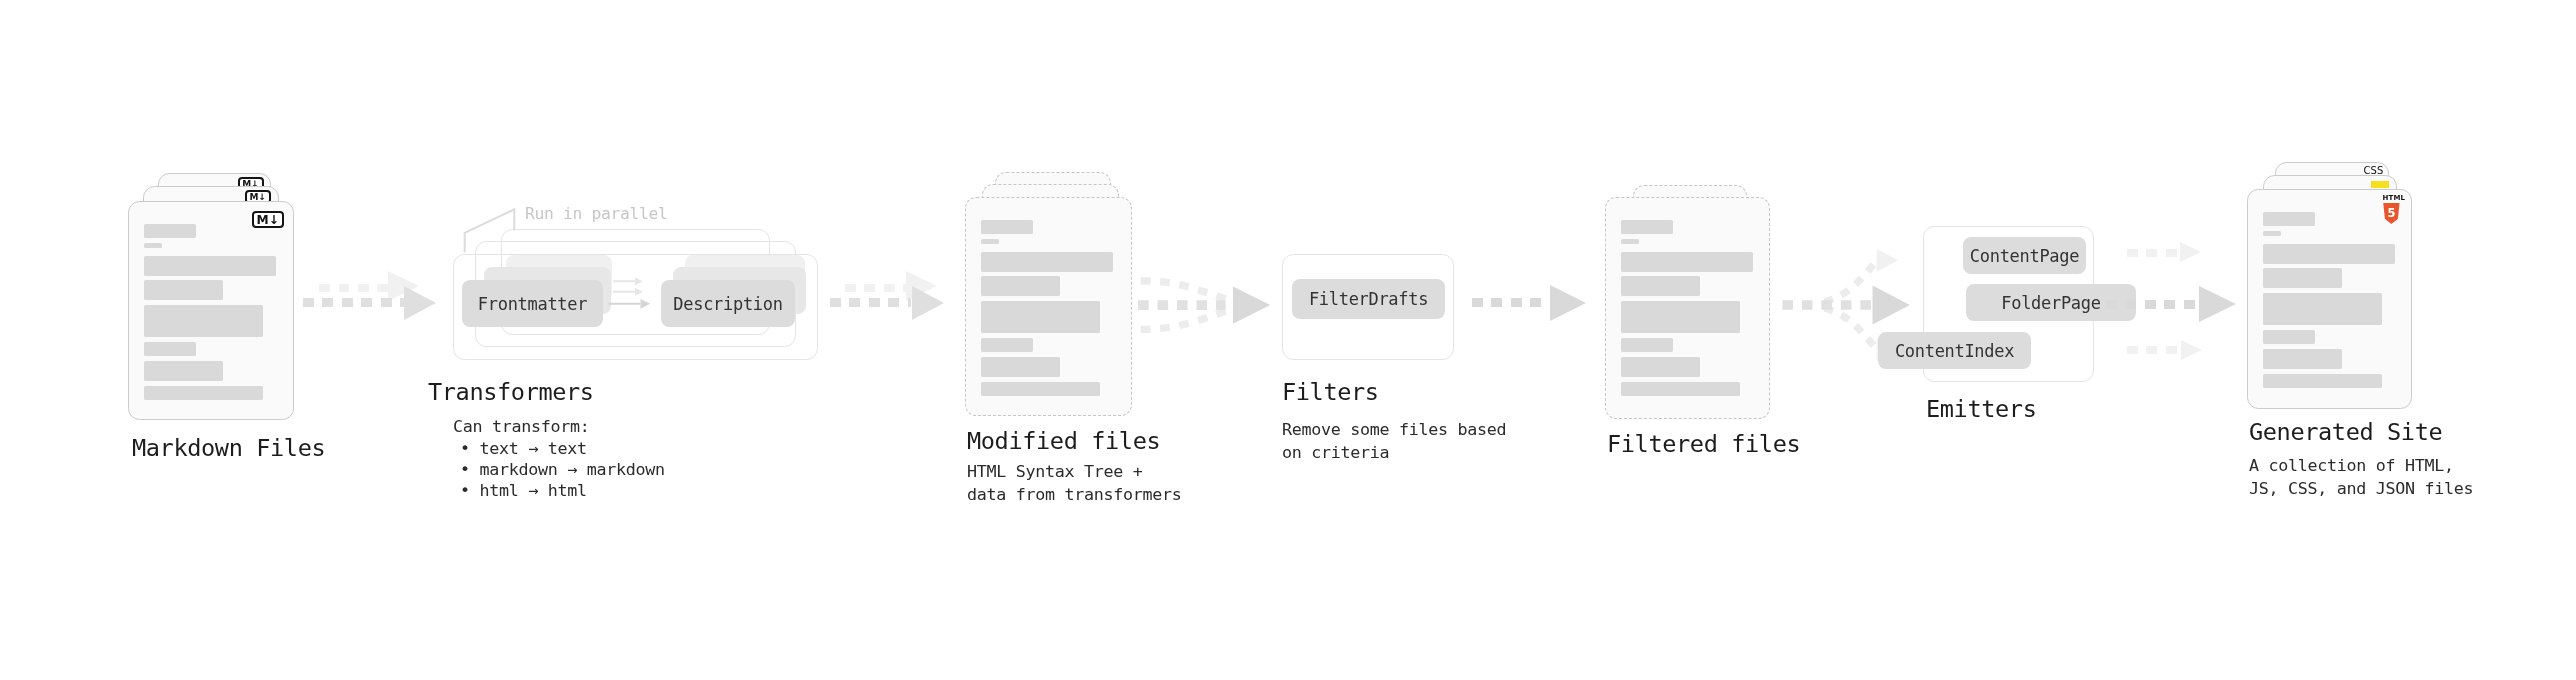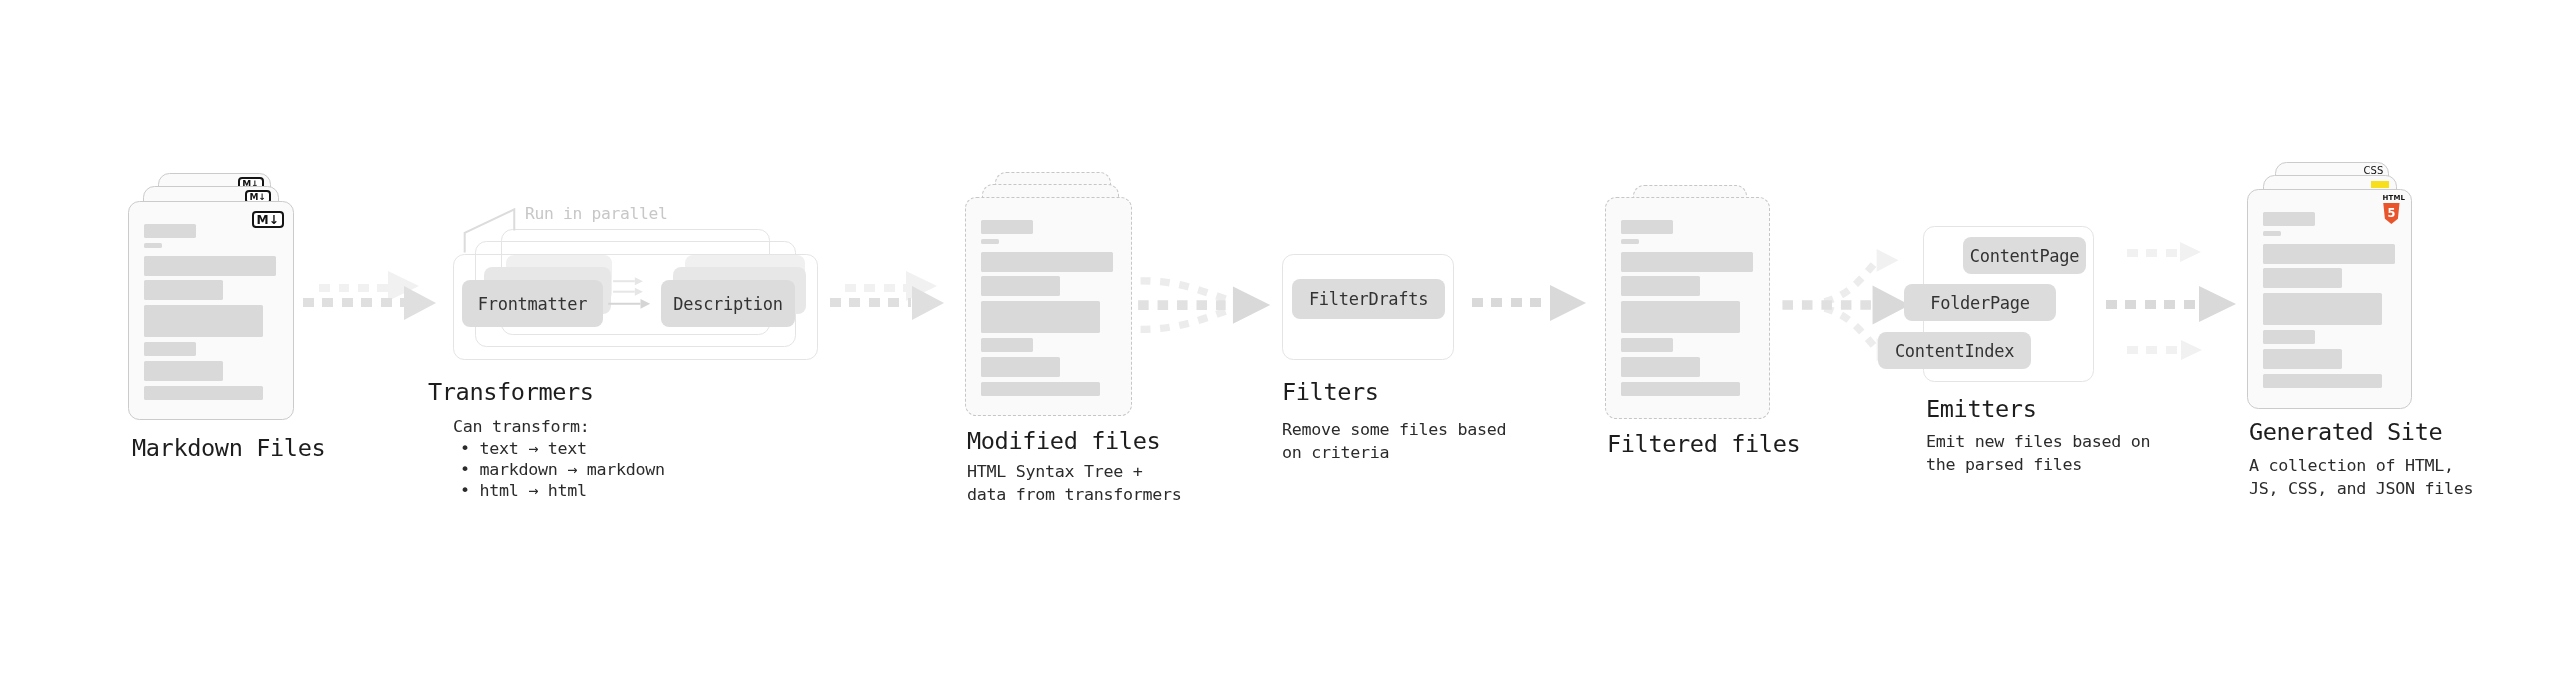--- a/index.html
+++ b/index.html
@@ -178,27 +178,23 @@
     <path class="curve" d="M55,76 C85,68 100,48 117,28" stroke-width="9" stroke-dasharray="11 11"></path>
     <path class="curve" d="M55,84 C85,92 100,112 117,132" stroke-width="9" stroke-dasharray="11 11"></path>
     <path class="straight" d="M3,80 H112" stroke="#e0e0e0" stroke-width="12" stroke-dasharray="13 11"></path>
     <polygon points="119,11 119,39 146,25" fill="var(--arrow-soft)"></polygon>
     <polygon points="119,121 119,149 146,135" fill="var(--arrow-soft)"></polygon>
     <polygon points="114,56 114,104 160,80" fill="var(--arrow-dark)"></polygon>
   </svg>
 
   <div class="white-box" style="left:1923px;top:226px;width:171px;height:156px;"></div>
   <div class="pill" style="left:1934px;top:237px;width:123px;height:37px;margin-left:29px;">ContentPage</div>
-  <div class="pill" style="left:1904px;top:284px;width:152px;height:37px;">FolderPage</div>
+  <div class="pill" style="left:1966px;top:284px;width:170px;height:37px;">FolderPage</div>
   <div class="pill" style="left:1878px;top:332px;width:153px;height:37px;">ContentIndex</div>
   <div class="heading" style="left:1926px;top:395px;">Emitters</div>
-  <div class="caption" style="left:1926px;top:430px;">
-    <div>Emit new files based on</div>
-    <div>the parsed files</div>
-  </div>
 
   <div class="dashes-soft" style="left:2127px;top:249px;width:52px;"></div>
   <div class="tri" style="left:2180px;top:242px;border-width:10.6px 0 10.6px 21px;border-left-color:var(--arrow-soft);"></div>
   <div class="dashes-dark" style="left:2106px;top:300px;width:91px;"></div>
   <div class="tri" style="left:2199px;top:286px;border-width:18.7px 0 18.7px 37px;border-left-color:var(--arrow-dark);"></div>
   <div class="dashes-soft" style="left:2127px;top:346px;width:52px;"></div>
   <div class="tri" style="left:2181px;top:340px;border-width:10.6px 0 10.6px 21px;border-left-color:var(--arrow-soft);"></div>
 
   <div class="card" style="left:2275px;top:162px;width:114px;height:203px;">
     <div class="css-badge" style="right:8.1px;top:2.4px;">

